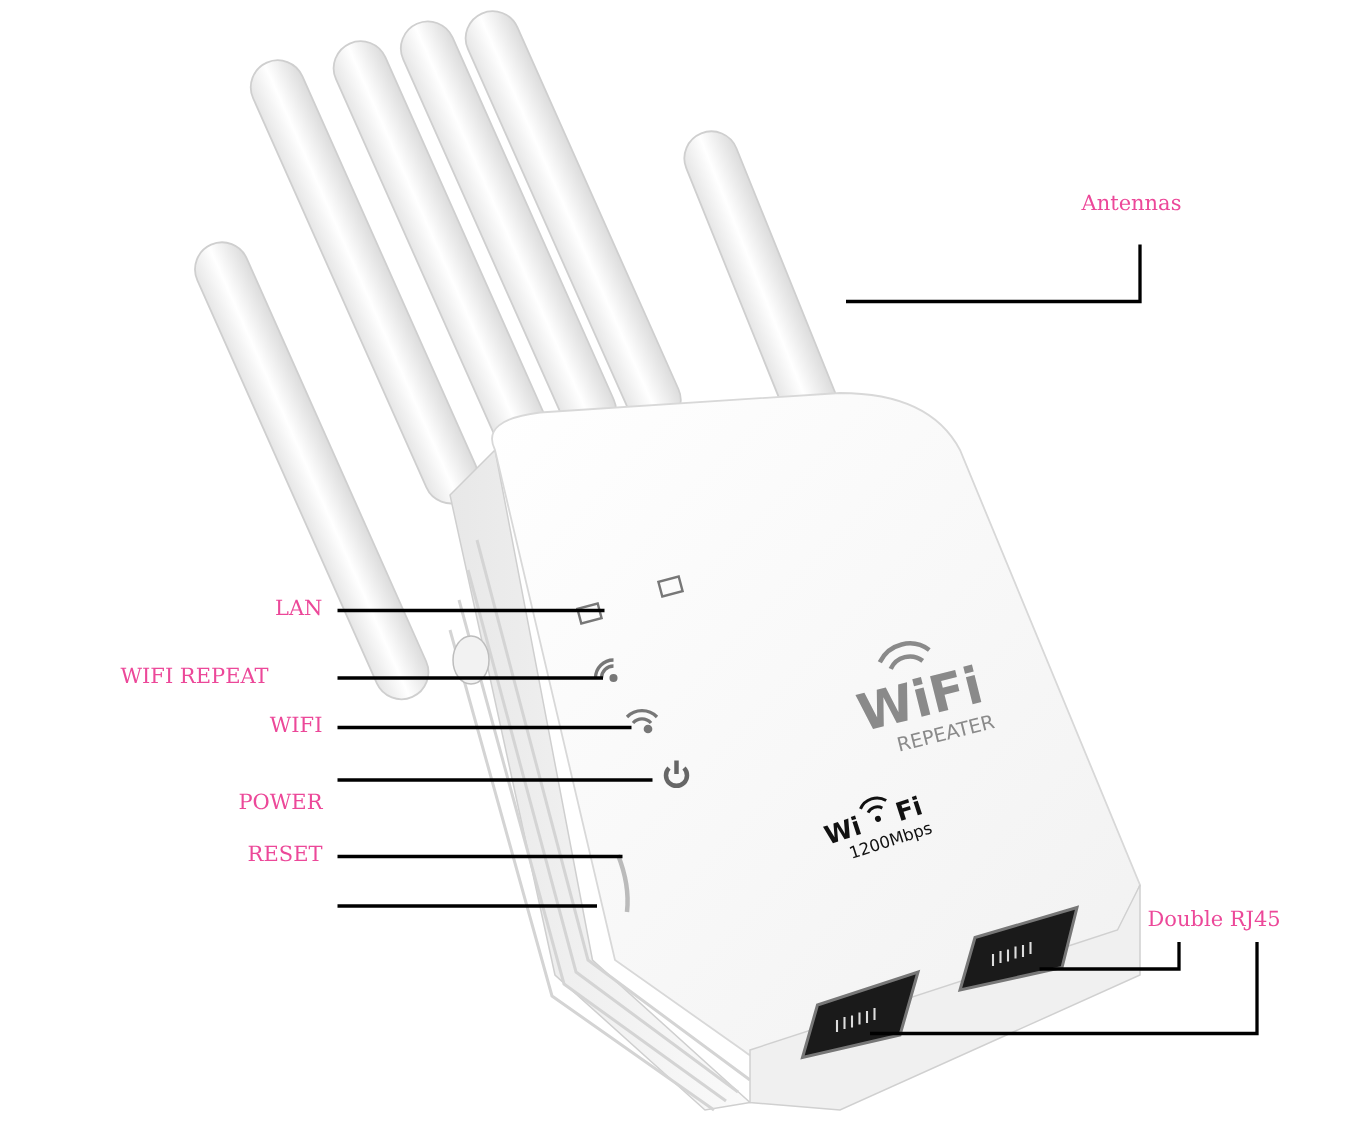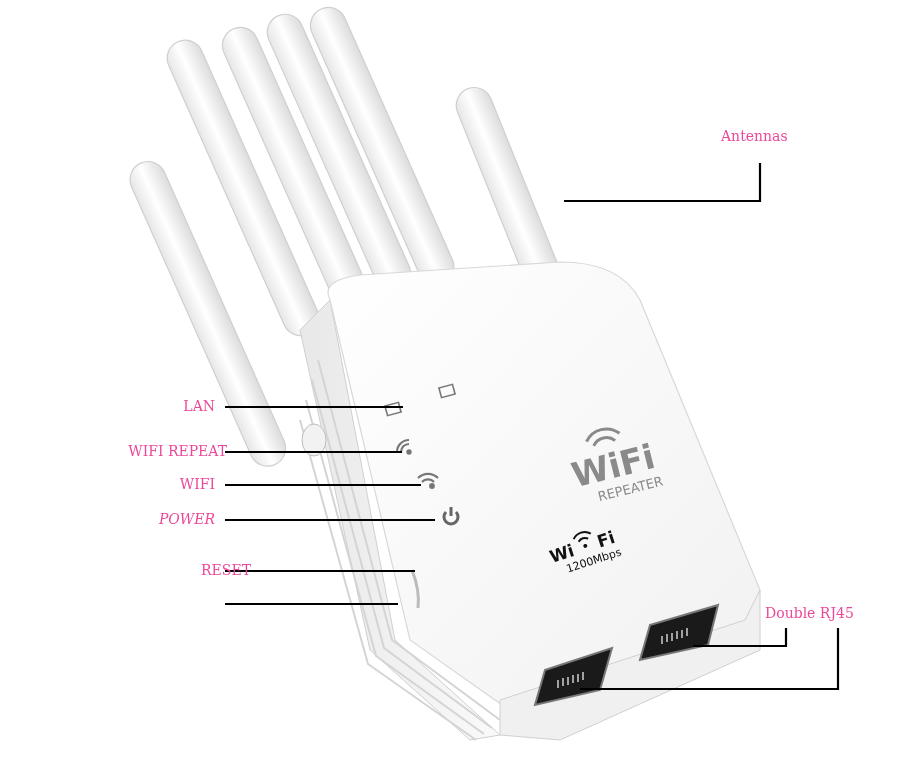--- a/index.html
+++ b/index.html
@@ -139,19 +139,19 @@
       <line x1="225" y1="520" x2="435" y2="520"></line>
       <line x1="225" y1="571" x2="415" y2="571"></line>
       <line x1="225" y1="604" x2="398" y2="604"></line>
       <polyline points="693,646 786,646 786,628"></polyline>
       <polyline points="580,689 838,689 838,628"></polyline>
     </g>
   </svg>
 
   <div class="label" style="left:721px; top:129px;">Antennas</div>
   <div class="label right" style="right:684px; top:399px;">LAN</div>
-  <div class="label right" style="right:672px; top:444px;">WIFI REPEAT</div>
+  <div class="label right" style="right:720px; top:444px;">WIFI REPEAT</div>
   <div class="label right" style="right:684px; top:477px;">WIFI</div>
-  <div class="label right" style="right:684px; top:512px;font-style:italic;">POWER</div>
-  <div class="label right" style="right:648px; top:563px;">RESET</div>
+  <div class="label right" style="right:684px; top:528px;">POWER</div>
+  <div class="label right" style="right:684px; top:563px;">RESET</div>
   <div class="label" style="left:765px; top:606px;">Double RJ45</div>
 
 </div>
 
 </body></html>

